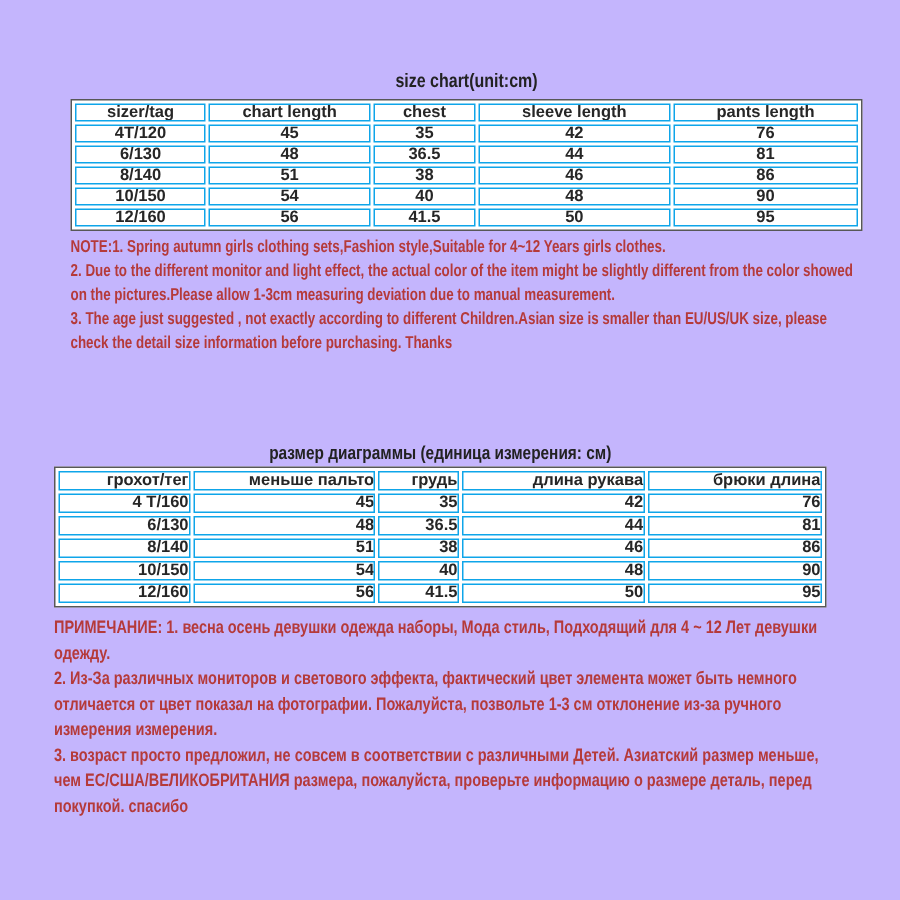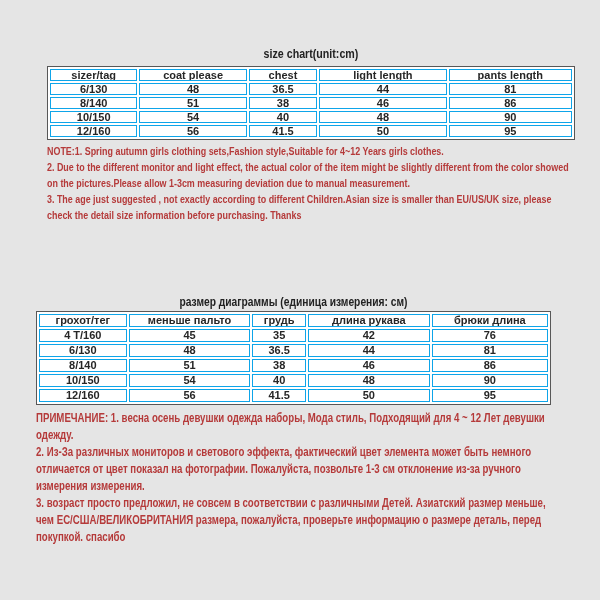--- a/index.html
+++ b/index.html
@@ -3,21 +3,21 @@
 <meta charset="utf-8">
 <style>
   * { margin:0; padding:0; box-sizing:border-box; }
   html,body { width:600px; height:600px; }
   body {
     background:#ffffff;
     font-family:"Liberation Sans", sans-serif;
     position:relative;
     overflow:hidden;
   }
-  .page { position:absolute; inset:0; background:#e5e5e5; }
+  .page { position:absolute; inset:0; background:#c4b5fd; }
   .sec { position:absolute; }
   .sec-en { left:47px; top:46px; width:528px; }
   .sec-ru { left:36px; top:295px; width:515px; }
 
   .title {
     font-size:13px; font-weight:bold; color:#222222;
     text-align:center; height:16px; line-height:16px;
     transform:scaleX(0.82); transform-origin:50% 50%;
     white-space:nowrap;
   }
@@ -30,21 +30,21 @@
   }
   .sec-ru table.chart-table { margin-top:1px; }
   table.chart-table th, table.chart-table td {
     border:1px solid #0ea5e9;
     text-align:center; vertical-align:middle;
     font-weight:bold; font-size:11px; line-height:10px;
     color:#262626; height:12px; padding:0; overflow:hidden;
     white-space:nowrap;
   }
   .sec-ru table.chart-table th, .sec-ru table.chart-table td {
-    height:13px; line-height:11px; font-size:11px;
+    height:13px; line-height:11px; font-size:11px;text-align:right;
   }
 
   .notes {
     font-weight:bold; color:#b53a3a;
     transform-origin:0 0;
   }
   .notes p { margin:0; }
   .notes-en {
     width:680px; transform:scaleX(0.776);
     font-size:11.5px; line-height:16px; margin-top:3px;
@@ -65,27 +65,34 @@
       <colgroup>
         <col style="width:17%">
           <col style="width:20.9%">
           <col style="width:13.3%">
           <col style="width:24.8%">
           <col style="width:24%">
       </colgroup>
     <thead>
           <tr>
             <th>sizer/tag</th>
-            <th>coat please</th>
+            <th>chart length</th>
             <th>chest</th>
-            <th>light length</th>
+            <th>sleeve length</th>
             <th>pants length</th>
           </tr>
         </thead>
         <tbody>
+          <tr>
+            <td>4T/120</td>
+            <td>45</td>
+            <td>35</td>
+            <td>42</td>
+            <td>76</td>
+          </tr>
           <tr>
             <td>6/130</td>
             <td>48</td>
             <td>36.5</td>
             <td>44</td>
             <td>81</td>
           </tr>
           <tr>
             <td>8/140</td>
             <td>51</td>

